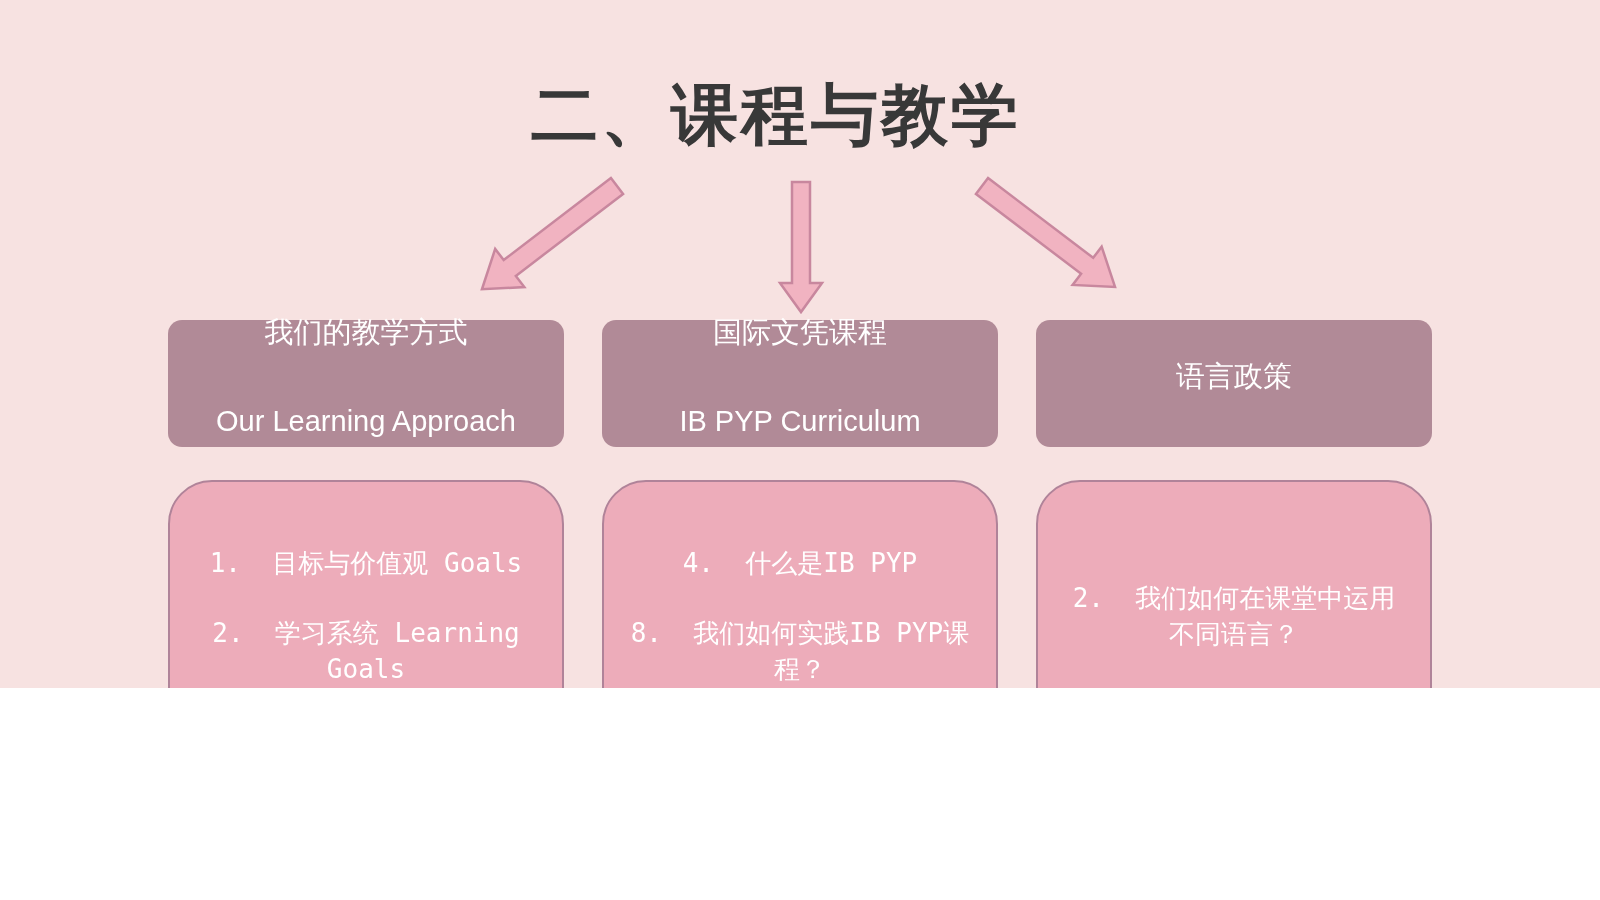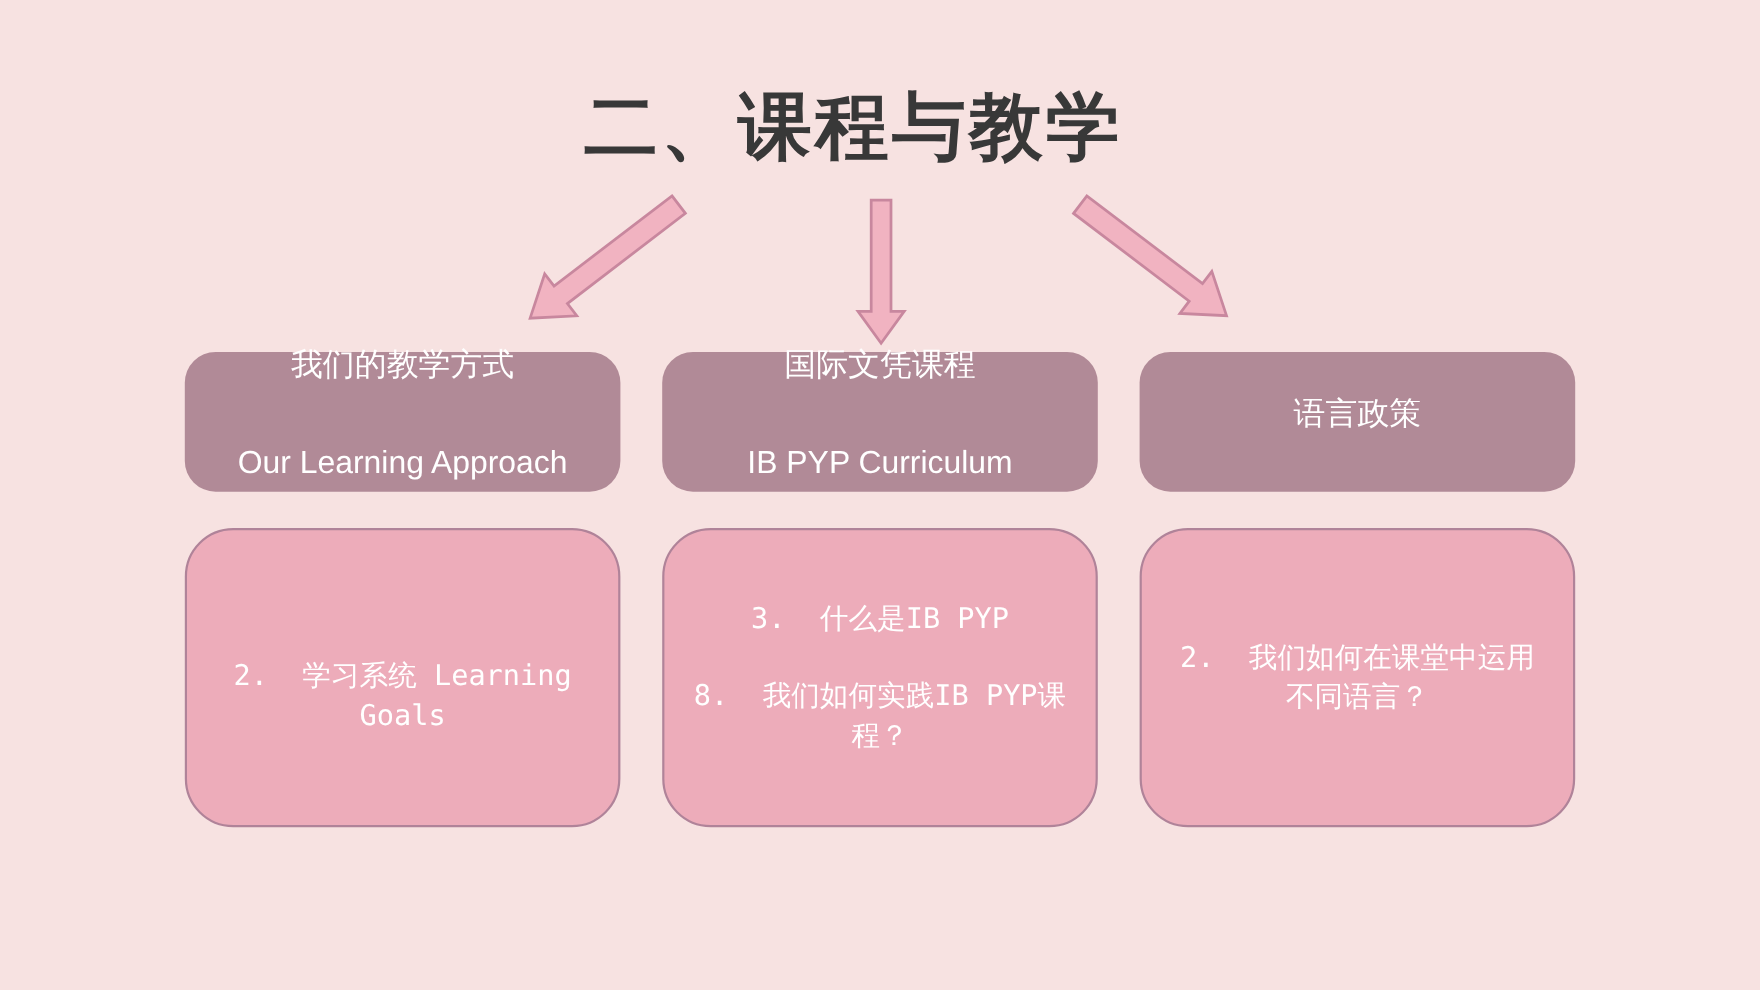--- a/index.html
+++ b/index.html
@@ -1,18 +1,18 @@
 <!DOCTYPE html>
 <html style="--bg: #f7e2e1; --title-text: #383838; --header-box: #b18a97; --header-text: #ffffff; --content-box: #edacba; --content-border: #b08399; --content-text: #ffffff; --arrow-fill: #f1b3c1; --arrow-stroke: #c8879e;"><head>
 <meta charset="utf-8">
 <style>
   html,body{margin:0;padding:0;}
   .slide{
     position:relative;
-    width:1600px;height:900px;
+    width:1600px;height:688px;
     background:var(--bg,#f7e2e1);
     overflow:hidden;
     font-family:"Liberation Sans",sans-serif;
   }
   .title{
     position:absolute;
     top:70px;left:0;width:1552px;
     text-align:center;
     font-family:"DejaVu Serif",serif;
     font-weight:bold;
@@ -31,21 +31,21 @@
   }
   .columns{
     position:absolute;
     left:168px;top:320px;
     display:flex;
     gap:38px;
   }
   .column{width:396px;}
   .header-box{
     height:127px;
-    border-radius:28px;
+    border-radius:14px;
     background:var(--header-box,#b18a97);
     color:var(--header-text,#ffffff);
     display:flex;
     flex-direction:column;
     justify-content:center;
     align-items:center;
     padding-bottom:14px;
     box-sizing:border-box;
     font-size:29px;
     line-height:41px;
@@ -89,36 +89,37 @@
 
   <div class="columns">
 
     <div class="column">
       <div class="header-box">
         <div class="header-zh">我们的教学方式</div>
         <div class="header-en">Our Learning Approach</div>
       </div>
       <div class="content-box">
         <div class="item">
+          <div class="line">1.  目标与价值观 Goals</div>
         </div>
         <div class="item">
           <div class="line">2.  学习系统 Learning</div>
           <div class="line">Goals</div>
         </div>
       </div>
     </div>
 
     <div class="column">
       <div class="header-box">
         <div class="header-zh">国际文凭课程</div>
         <div class="header-en">IB PYP Curriculum</div>
       </div>
       <div class="content-box">
         <div class="item">
-          <div class="line">3.  什么是IB PYP</div>
+          <div class="line">4.  什么是IB PYP</div>
         </div>
         <div class="item">
           <div class="line">8.  我们如何实践IB PYP课</div>
           <div class="line">程？</div>
         </div>
       </div>
     </div>
 
     <div class="column">
       <div class="header-box">

